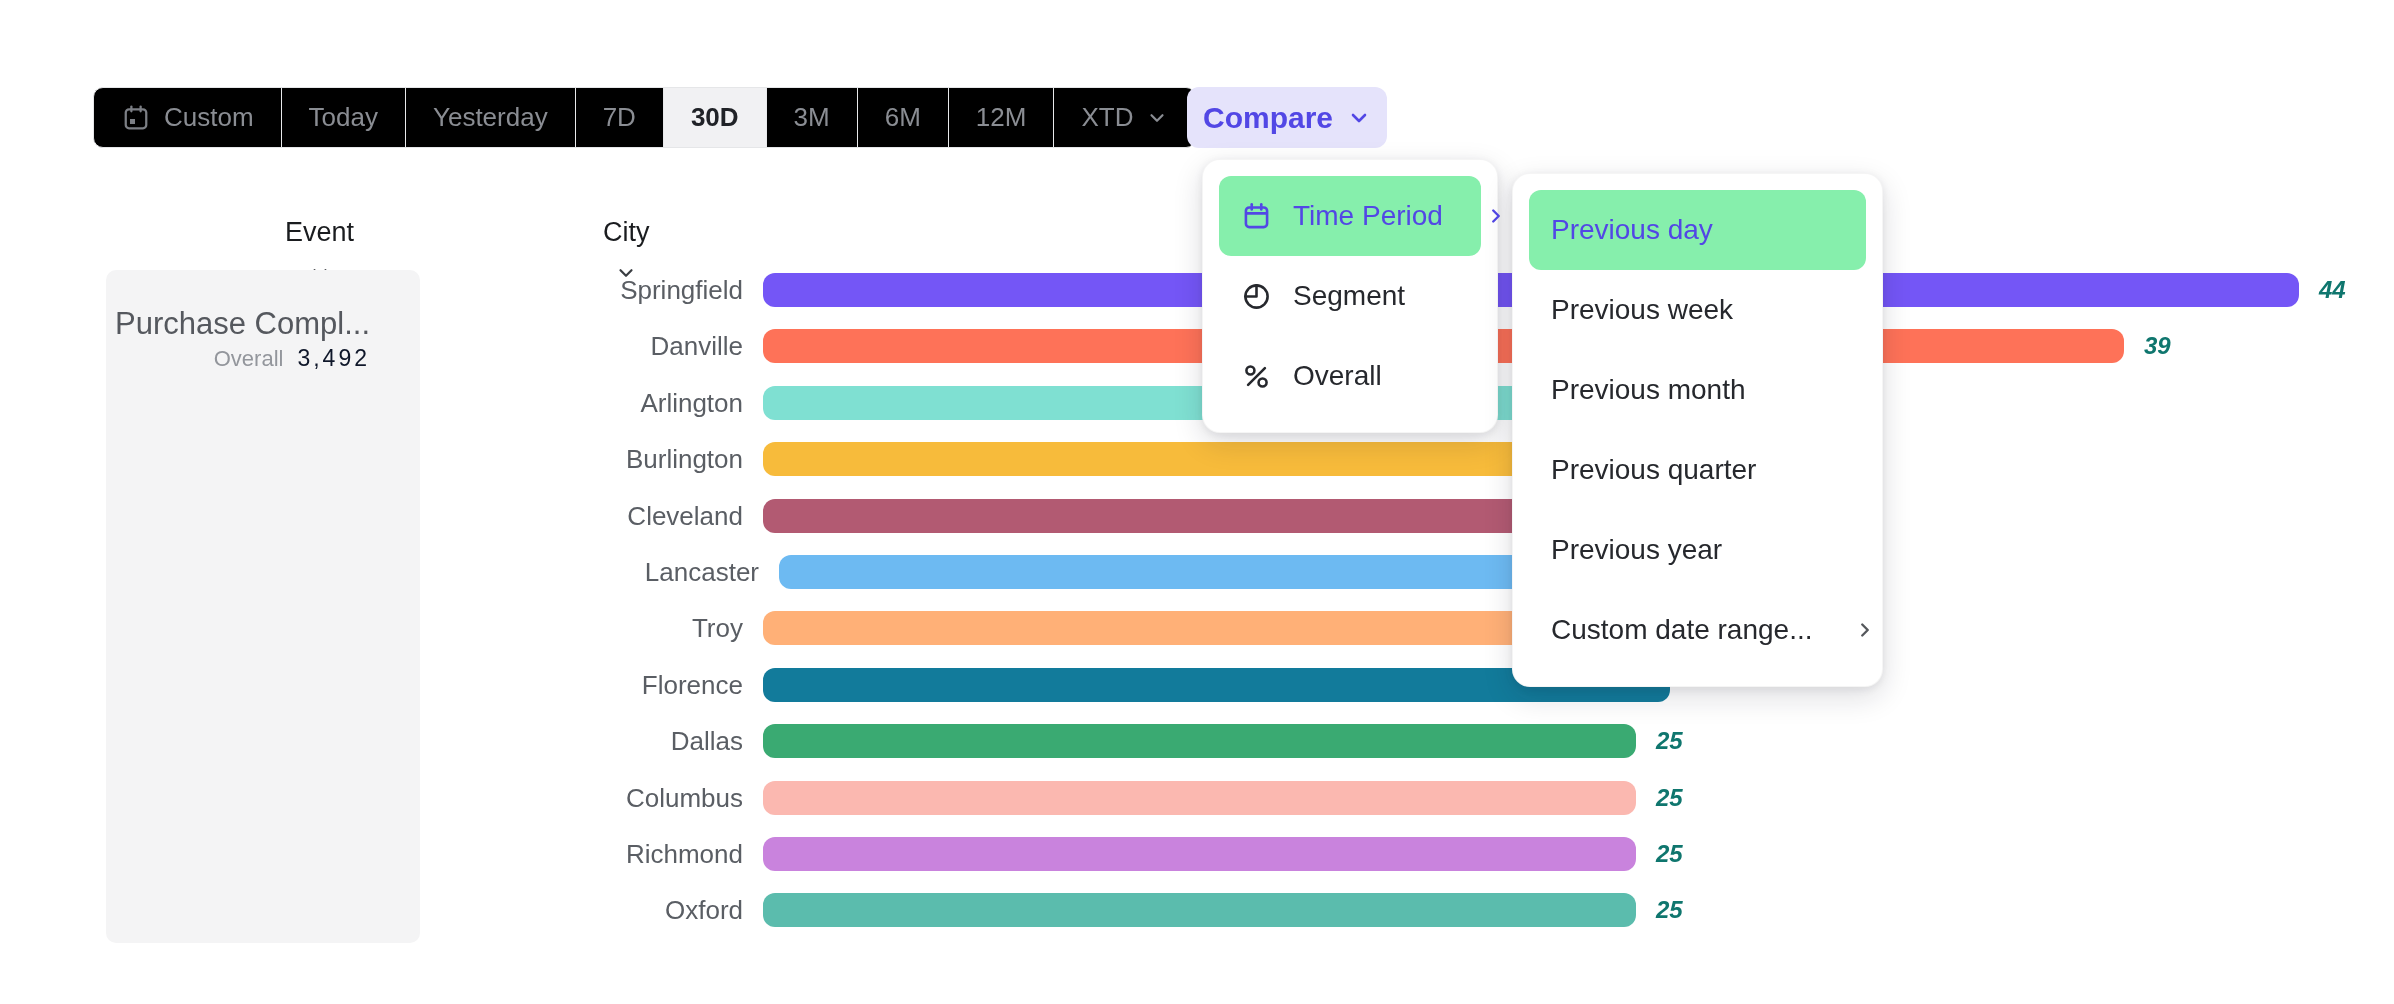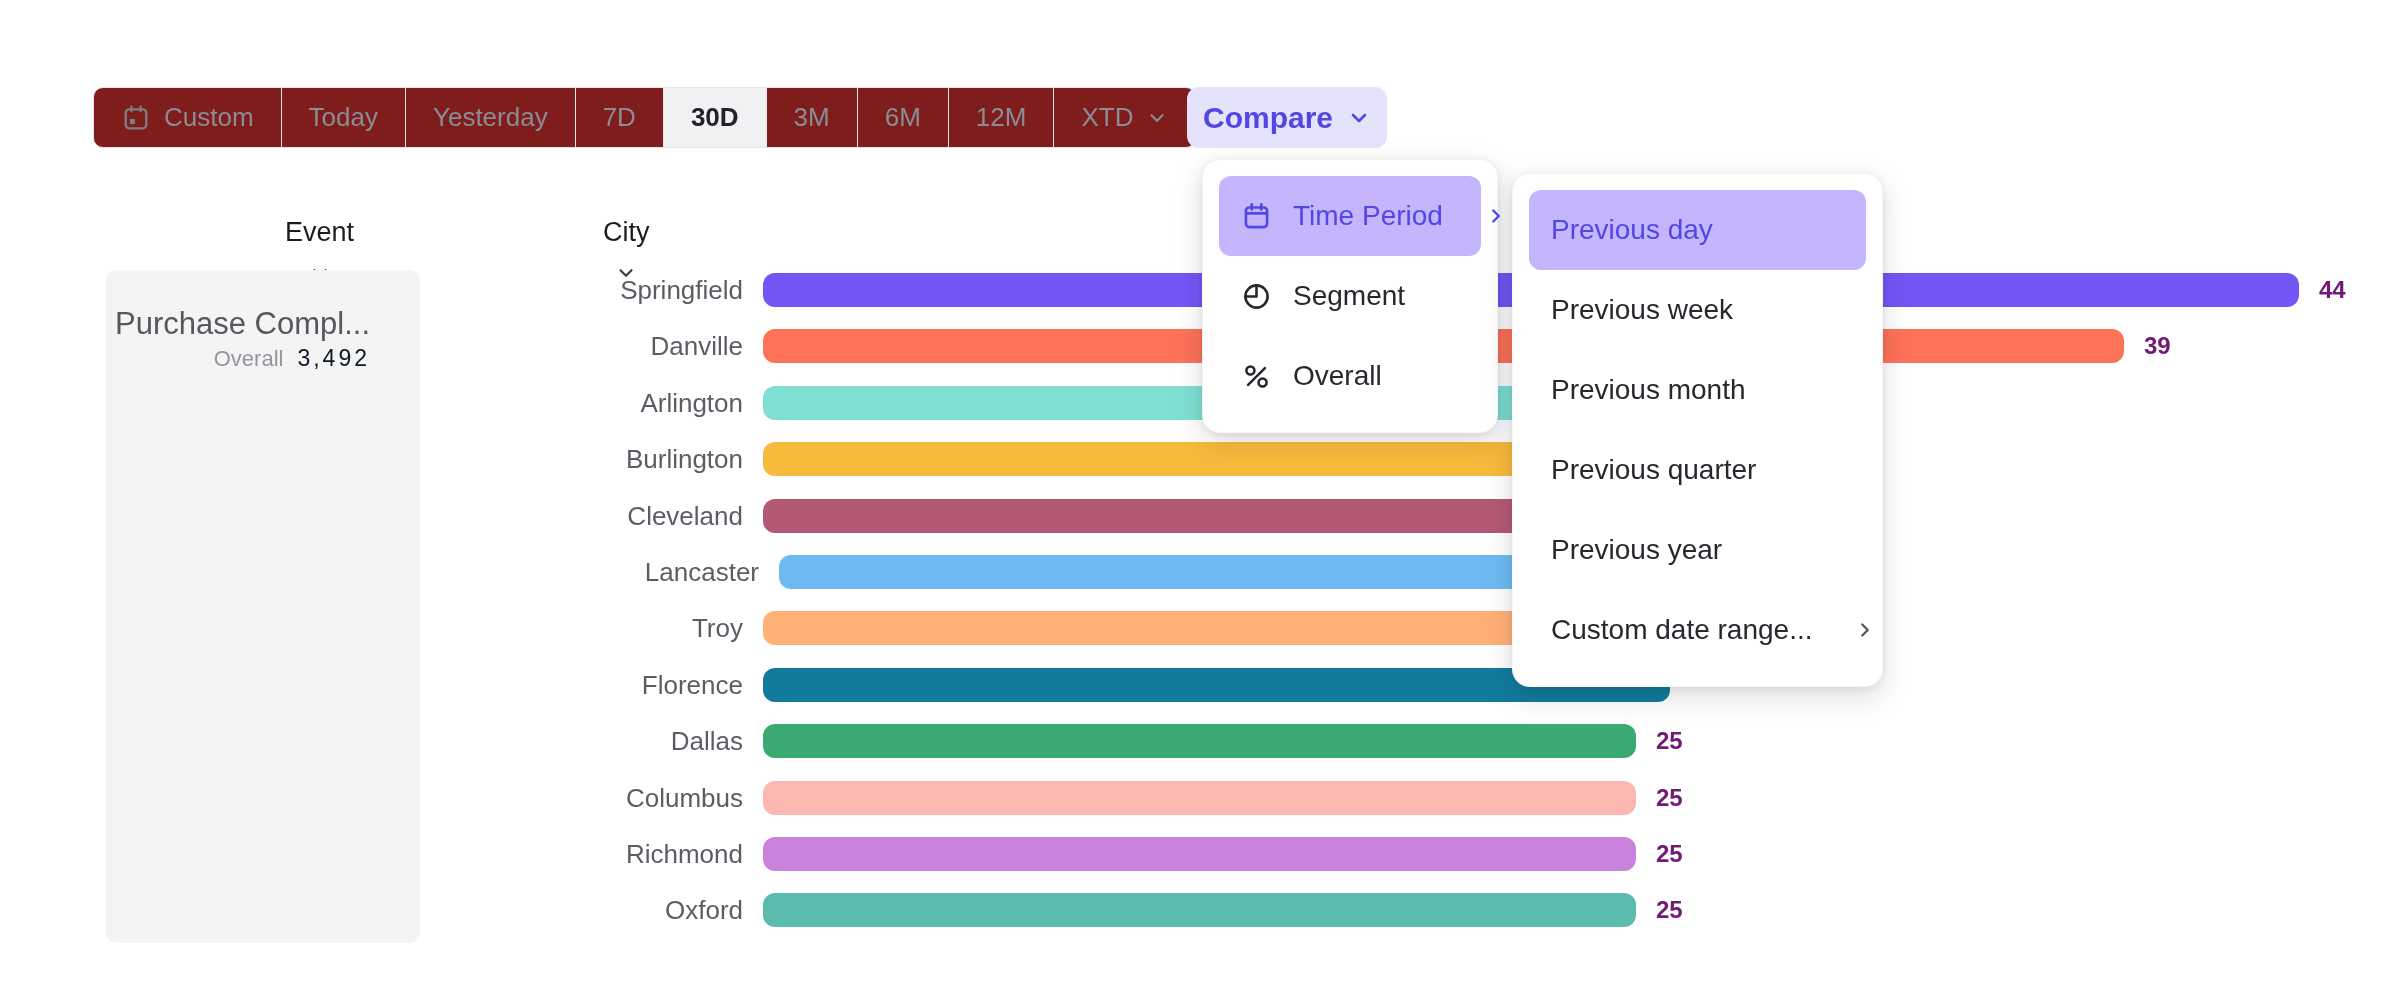--- a/index.html
+++ b/index.html
@@ -3,42 +3,42 @@
 <meta charset="utf-8">
 <style>
   * { margin:0; padding:0; box-sizing:border-box; }
   html,body { width:2394px; height:1004px; background:#ffffff; overflow:hidden;
               font-family:"Liberation Sans","DejaVu Sans",sans-serif; }
   .stage { position:relative; width:2394px; height:1004px; }
 
   
   .toolbar { position:absolute; left:93px; top:87px; height:61px; display:flex;
              align-items:stretch; border:1px solid #E5E6E8; border-radius:10px;
-             background:#7f1d1d; z-index:4; }
+             background:#000000; z-index:4; }
   .tb-btn { display:flex; align-items:center; gap:13px; padding:0 27px; border:none;
             background:transparent; font-family:inherit; font-size:26px; color:#8A8D93;
             border-right:1px solid #E8E9EB; cursor:pointer; white-space:nowrap; }
   .tb-btn:first-child { border-radius:9px 0 0 9px; }
   .tb-btn:last-child  { border-right:none; border-radius:0 9px 9px 0; }
   .tb-btn.selected { background:#F1F1F3; color:#202227; font-weight:700; }
   .tb-btn svg { display:block; }
 
   .compare-btn { position:absolute; left:1187px; top:87px; height:61px; width:200px;
                  display:flex; align-items:center; justify-content:center; gap:14px;
                  background:#E5E3FB; color:#5247E5; border:none; border-radius:12px;
                  font-family:inherit; font-size:30px; font-weight:700; cursor:pointer; z-index:4; }
 
   
   .chart { position:absolute; inset:0; z-index:1; }
   .row { position:absolute; left:15px; width:2394px; height:34px; }
   .row-label { position:absolute; left:360px; width:368px; height:34px; line-height:34px;
                text-align:right; font-size:26px; color:#5A5E64; }
   .bar { position:absolute; left:748px; top:0; height:34px; border-radius:12px; }
   .bar-value { position:absolute; top:0; height:34px; line-height:34px;
-               font-size:24px; font-weight:700; color:#701a75; }
+               font-size:24px; font-weight:700; color:#0f766e;font-style:italic; }
 
   .col-header { position:absolute; top:217px; display:flex; align-items:center; gap:11px;
                 font-size:27px; font-weight:500; color:#1A1C1F; cursor:pointer; z-index:2;flex-direction:column; }
   .col-header svg { display:block; margin-top:3px; }
 
   
   .event-card { position:absolute; left:106px; top:270px; width:314px; height:673px;
                 background:#F4F4F5; border-radius:10px; z-index:2; padding:38px 50px 0 0;
                 text-align:right; cursor:pointer; }
   .event-name { font-size:31px; color:#55585E; line-height:32px; }
@@ -46,21 +46,21 @@
   .event-metric .val { font-size:23px; color:#0f172a; letter-spacing:3px; margin-left:14px; }
 
   
   .menu { position:absolute; background:#fff; border-radius:18px;
           border:1px solid rgba(0,0,0,0.04); padding:16px;
           box-shadow:0 10px 30px rgba(20,20,43,0.14), 0 2px 8px rgba(20,20,43,0.08); }
   .compare-menu { left:1202px; top:159px; width:296px; z-index:6; }
   .submenu      { left:1512px; top:173px; width:371px; z-index:7; }
   .menu-item { display:flex; align-items:center; gap:21px; height:80px; padding:0 18px 0 22px;
                border-radius:12px; font-size:28px; color:#26282D; cursor:pointer; white-space:nowrap; }
-  .menu-item.highlighted { background:#c4b5fd; color:#5247E5; font-weight:500; }
+  .menu-item.highlighted { background:#86efac; color:#5247E5; font-weight:500; }
   .menu-item .spacer { margin-left:auto; }
   .menu-item svg { display:block; flex:none; }
 </style>
 </head>
 <body>
 
 <div class="stage">
 
   <div class="chart" id="chart">
       <div class="row" style="top: 273px;">

